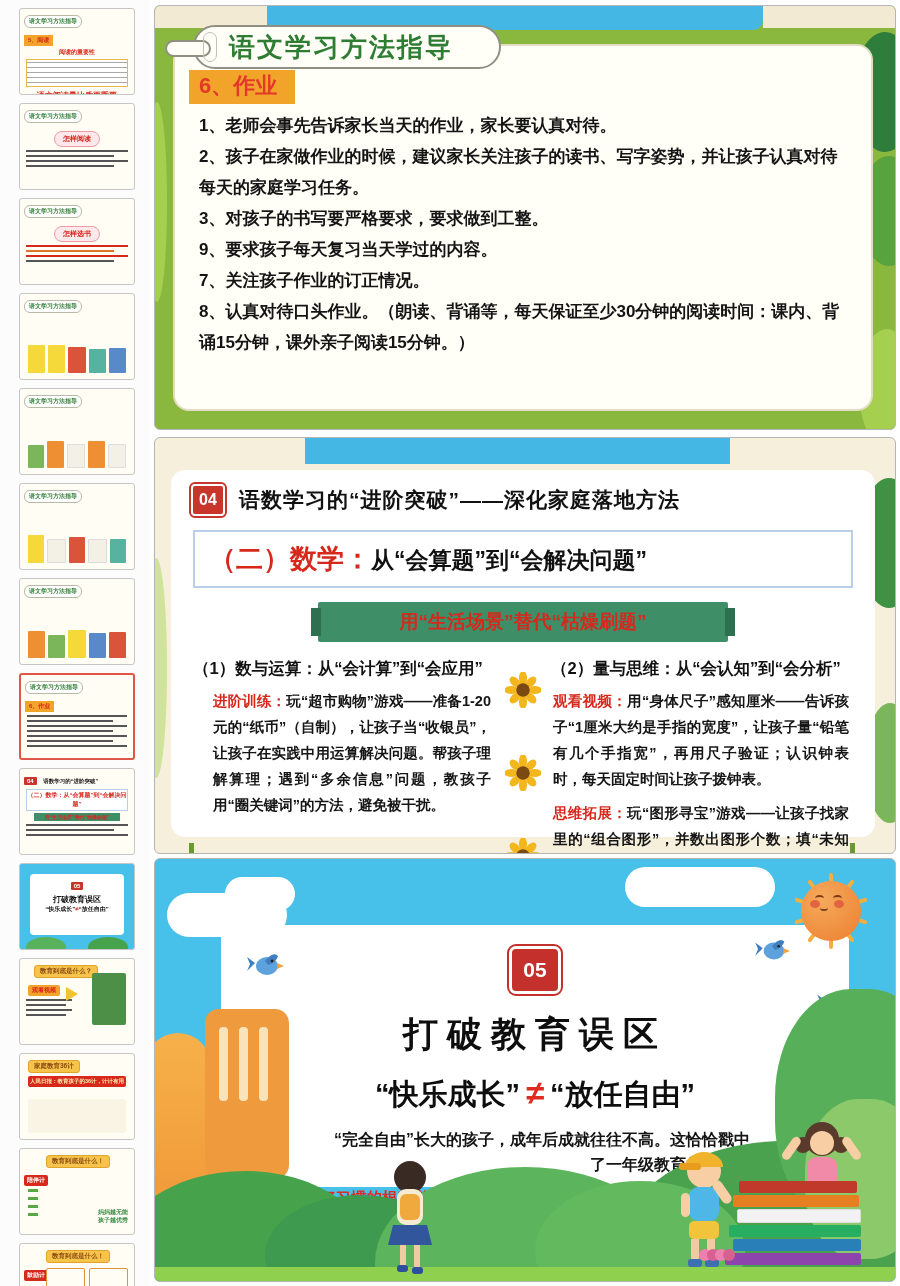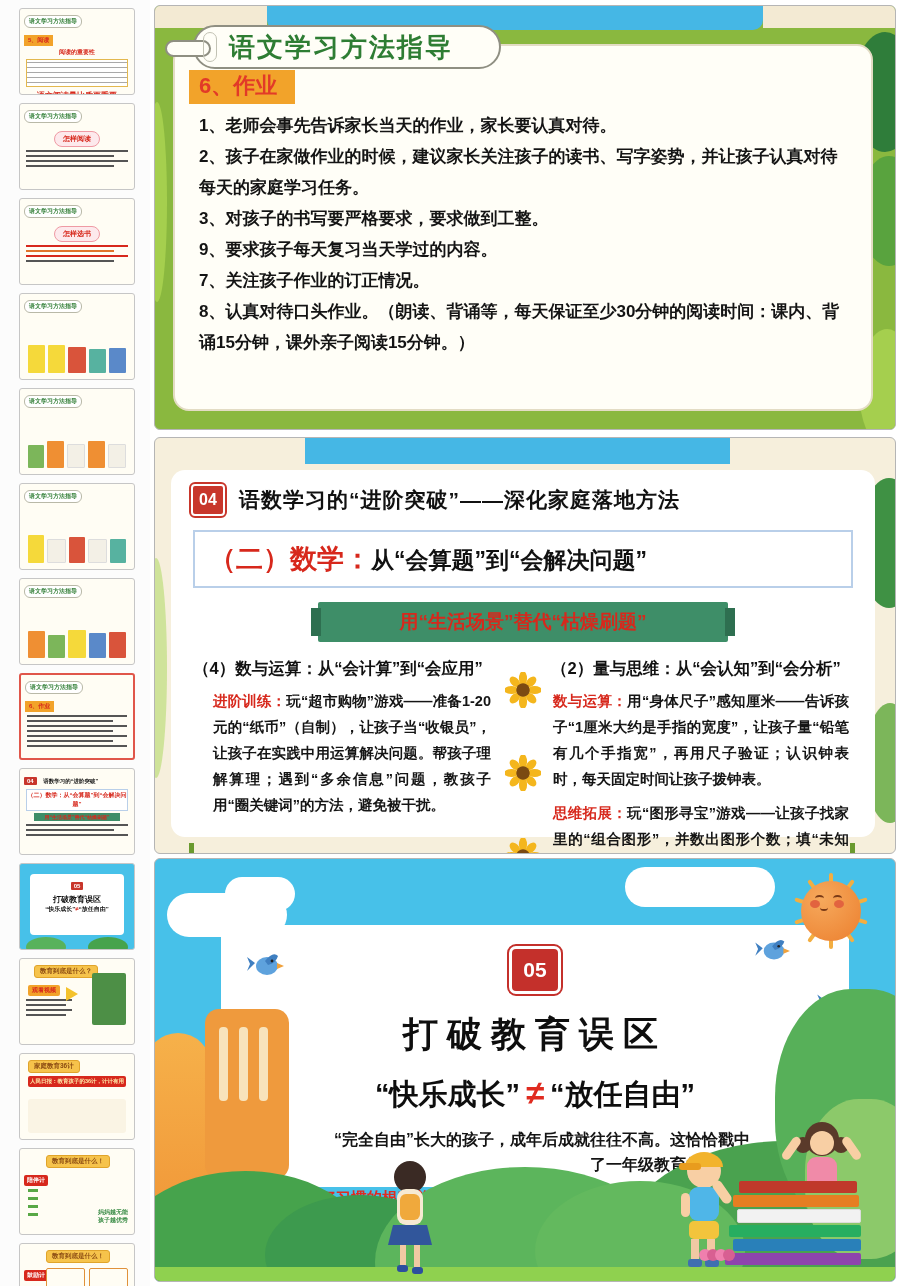--- a/index.html
+++ b/index.html
@@ -344,21 +344,21 @@
         <div class="sB-head">
           <div class="sB-badge">04</div>
           <div class="sB-title">语数学习的“进阶突破”——深化家庭落地方法</div>
         </div>
         <div class="sB-subbox">
           <span class="sB-sub-red">（二）数学：</span><span class="sB-sub-black">从“会算题”到“会解决问题”</span>
         </div>
         <div class="sB-banner">用“生活场景”替代“枯燥刷题”</div>
         <div class="sB-cols">
           <div class="sB-col sB-col1">
-            <h3>（4）数与运算：从“会计算”到“会应用”</h3>
+            <h3>（1）数与运算：从“会计算”到“会应用”</h3>
             <p class="sB-body"><span class="lead">进阶训练：</span><span>玩“超市购物”游戏——准备1-20元的“纸币”（自制），让孩子当“收银员”，让孩子在实践中用运算解决问题。帮孩子理解算理；遇到“多余信息”问题，教孩子用“圈关键词”的方法，避免被干扰。</span></p>
           </div>
           <div class="sB-flowers">
             <svg width="36" height="36" viewBox="0 0 40 40">
                 <g fill="#f4b61d">
                   <ellipse cx="20" cy="7" rx="4.5" ry="8"></ellipse>
                   <ellipse cx="20" cy="33" rx="4.5" ry="8"></ellipse>
                   <ellipse cx="7" cy="20" rx="8" ry="4.5"></ellipse>
                   <ellipse cx="33" cy="20" rx="8" ry="4.5"></ellipse>
                   <ellipse cx="11" cy="11" rx="4.5" ry="7" transform="rotate(-45 11 11)"></ellipse>
@@ -390,21 +390,21 @@
                   <ellipse cx="11" cy="11" rx="4.5" ry="7" transform="rotate(-45 11 11)"></ellipse>
                   <ellipse cx="29" cy="29" rx="4.5" ry="7" transform="rotate(-45 29 29)"></ellipse>
                   <ellipse cx="29" cy="11" rx="4.5" ry="7" transform="rotate(45 29 11)"></ellipse>
                   <ellipse cx="11" cy="29" rx="4.5" ry="7" transform="rotate(45 11 29)"></ellipse>
                 </g>
                 <circle cx="20" cy="20" r="7.5" fill="#7b4a12"></circle>
               </svg>
           </div>
           <div class="sB-col sB-col2">
             <h3>（2）量与思维：从“会认知”到“会分析”</h3>
-            <p class="sB-body"><span class="lead">数与运算：</span><span>用“身体尺子”感知厘米——告诉孩子“1厘米大约是手指的宽度”，让孩子量“铅笔有几个手指宽”，再用尺子验证；认识钟表时，每天固定时间让孩子拨钟表。</span></p>
+            <p class="sB-body"><span class="lead">观看视频：</span><span>用“身体尺子”感知厘米——告诉孩子“1厘米大约是手指的宽度”，让孩子量“铅笔有几个手指宽”，再用尺子验证；认识钟表时，每天固定时间让孩子拨钟表。</span></p>
             <p class="sB-body"><span class="lead">思维拓展：</span><span>玩“图形寻宝”游戏——让孩子找家里的“组合图形”，并数出图形个数；填“未知数”时，用“倒推法”帮孩子建立“逆向思维”。</span></p>
           </div>
         </div>
       </div>
     </section>
 
     <section class="slide" id="slideC">
       <div class="cloud" style="left:12px;top:34px;width:120px;height:44px"></div>
       <div class="cloud" style="left:70px;top:18px;width:70px;height:34px"></div>
       <div class="cloud" style="right:120px;top:8px;width:150px;height:40px"></div>

